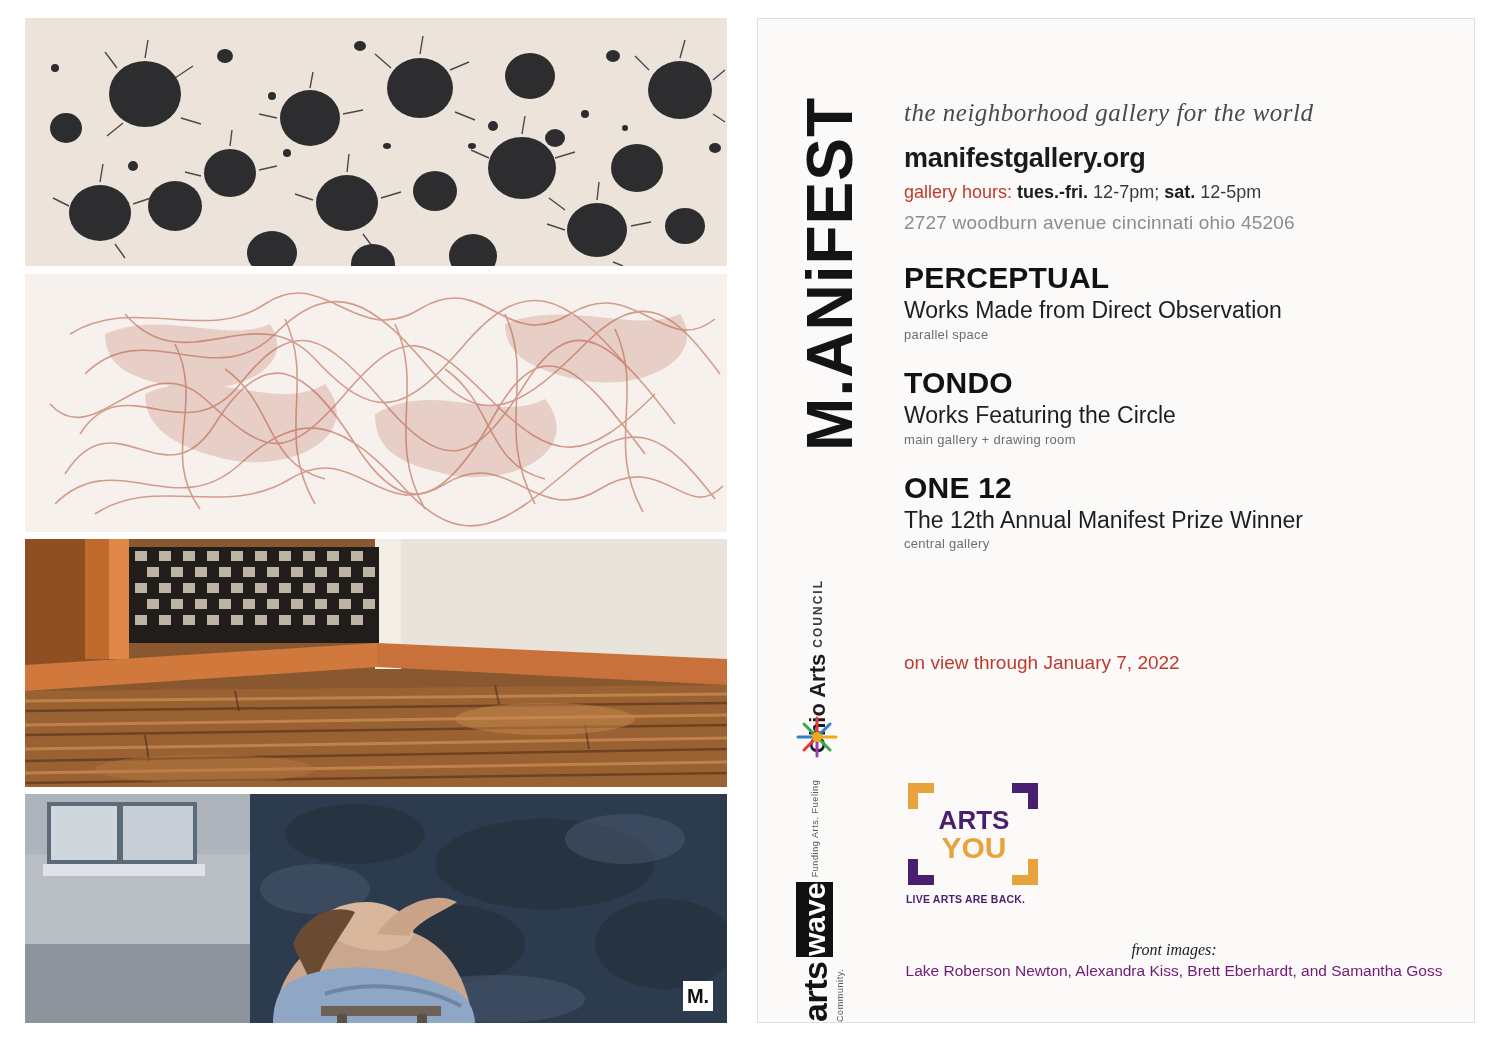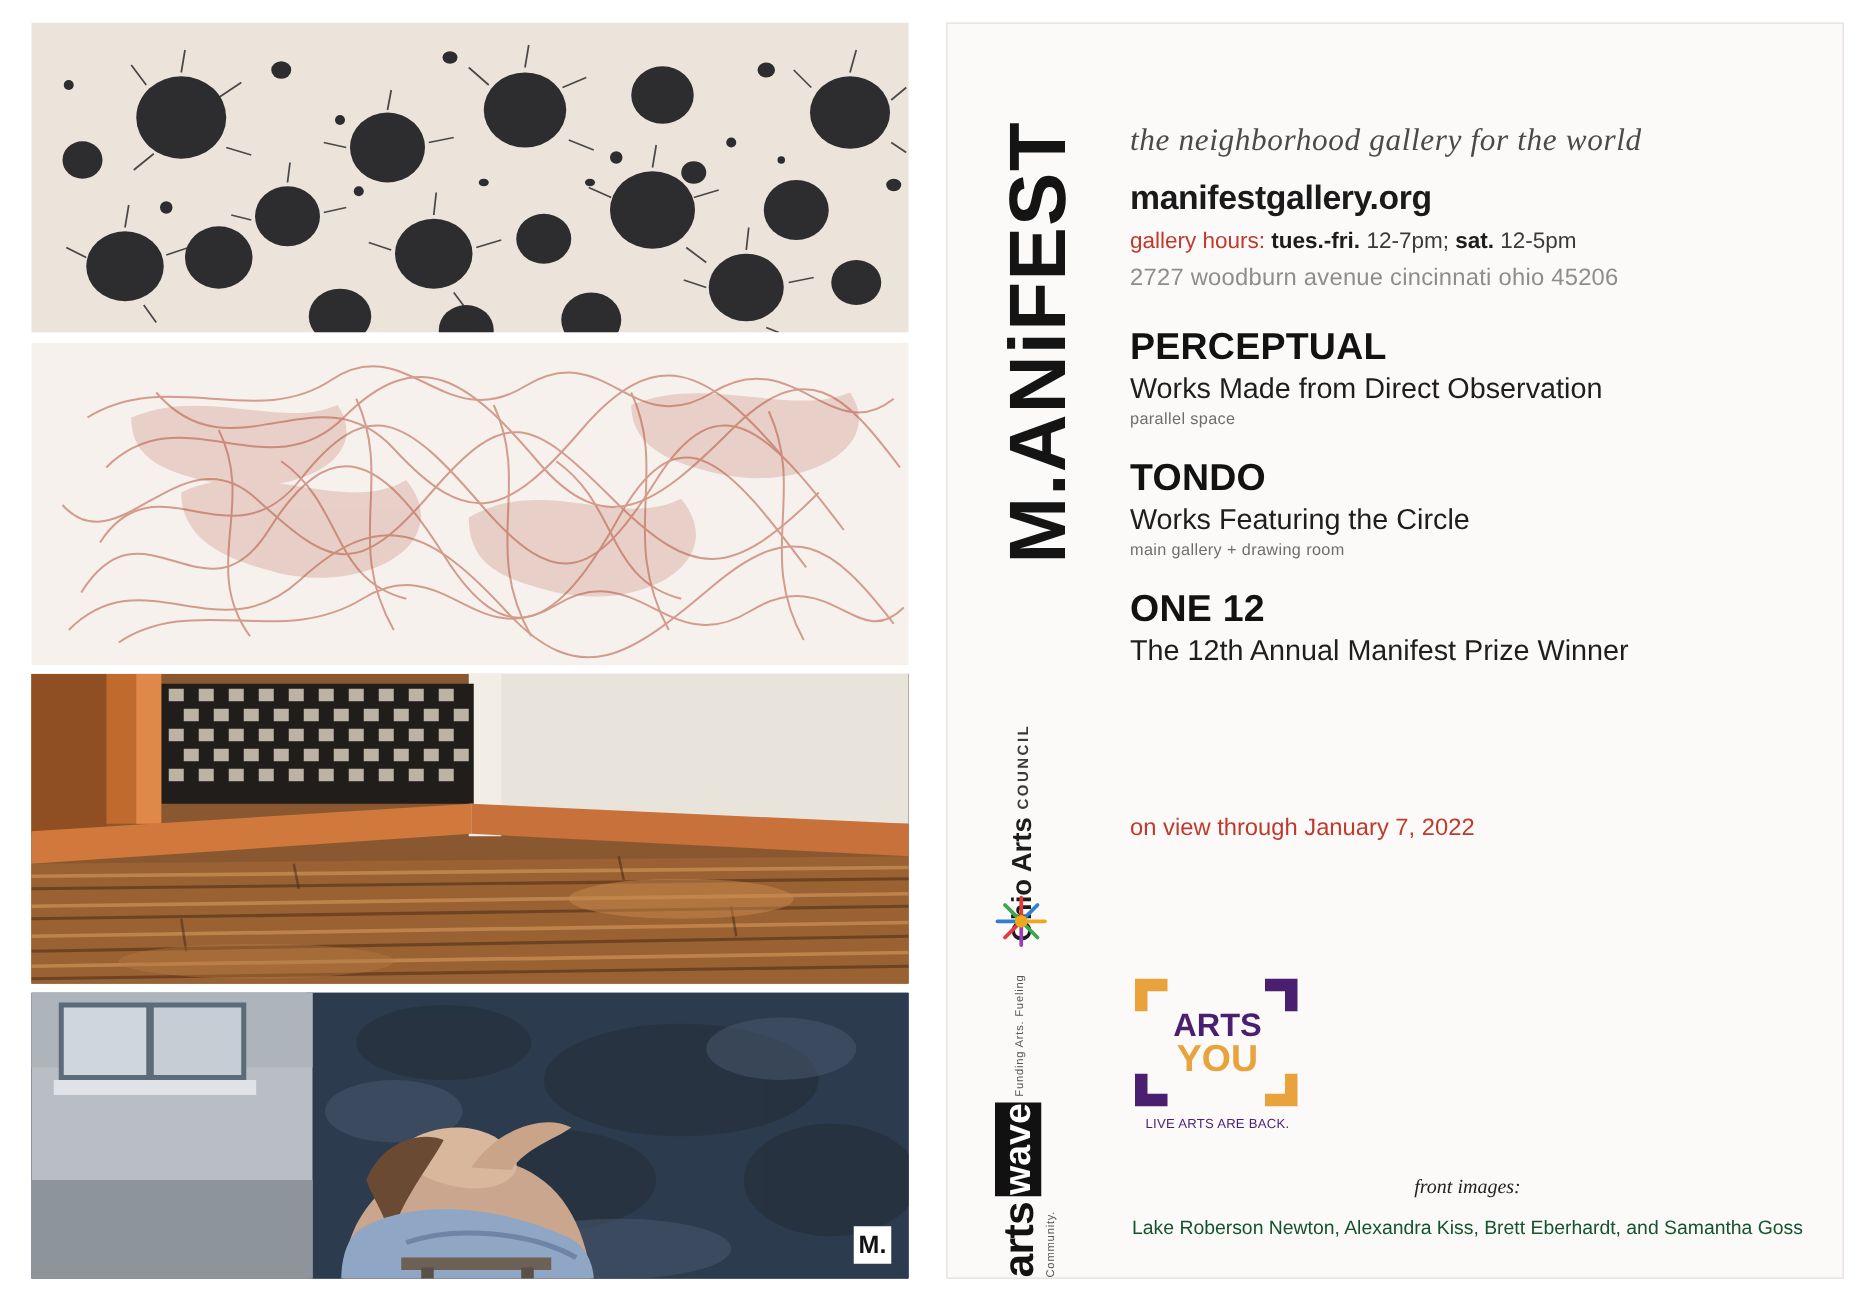--- a/index.html
+++ b/index.html
@@ -267,23 +267,22 @@
     font-size: 30px;
     font-weight: bold;
     color: #e8a33d;
     line-height: 1.0;
   }
   .by-sub {
     position: absolute;
     left: 0;
     top: 112px;
     width: 136px;
-    text-align: center;
     font-size: 10.5px;
-    font-weight: normal;
+    font-weight: bold;
     color: #4b1f6f;
     letter-spacing: 0.2px;
   }
 
   .events {
     position: absolute;
     left: 330px;
     top: 750px;
     width: 360px;
     text-align: center;
@@ -312,22 +311,22 @@
     text-align: center;
   }
   .fi-label {
     font-family: "Liberation Serif", serif;
     font-style: italic;
     font-size: 16px;
     color: #222;
   }
   .fi-names {
     font-size: 15.5px;
-    color: #14532d;
-    margin-top: 15px;
+    color: #701a75;
+    margin-top: 3px;
   }
 </style>
 </head>
 <body>
 
 <div class="page">
 
   <div class="images">
 
     <div class="img-panel p1">
@@ -577,20 +576,21 @@
         <div class="ex-loc">parallel space</div>
       </div>
       <div class="exhibit">
         <div class="ex-title">TONDO</div>
         <div class="ex-sub">Works Featuring the Circle</div>
         <div class="ex-loc">main gallery + drawing room</div>
       </div>
       <div class="exhibit">
         <div class="ex-title">ONE 12</div>
         <div class="ex-sub">The 12th Annual Manifest Prize Winner</div>
+        <div class="ex-loc">central gallery</div>
       </div>
     </div>
 
     <div class="featuring">
       <div>on view through January 7, 2022</div>
     </div>
 
     <div class="oac">
       <span>Ohio Arts</span>
       <span class="small">COUNCIL</span>

